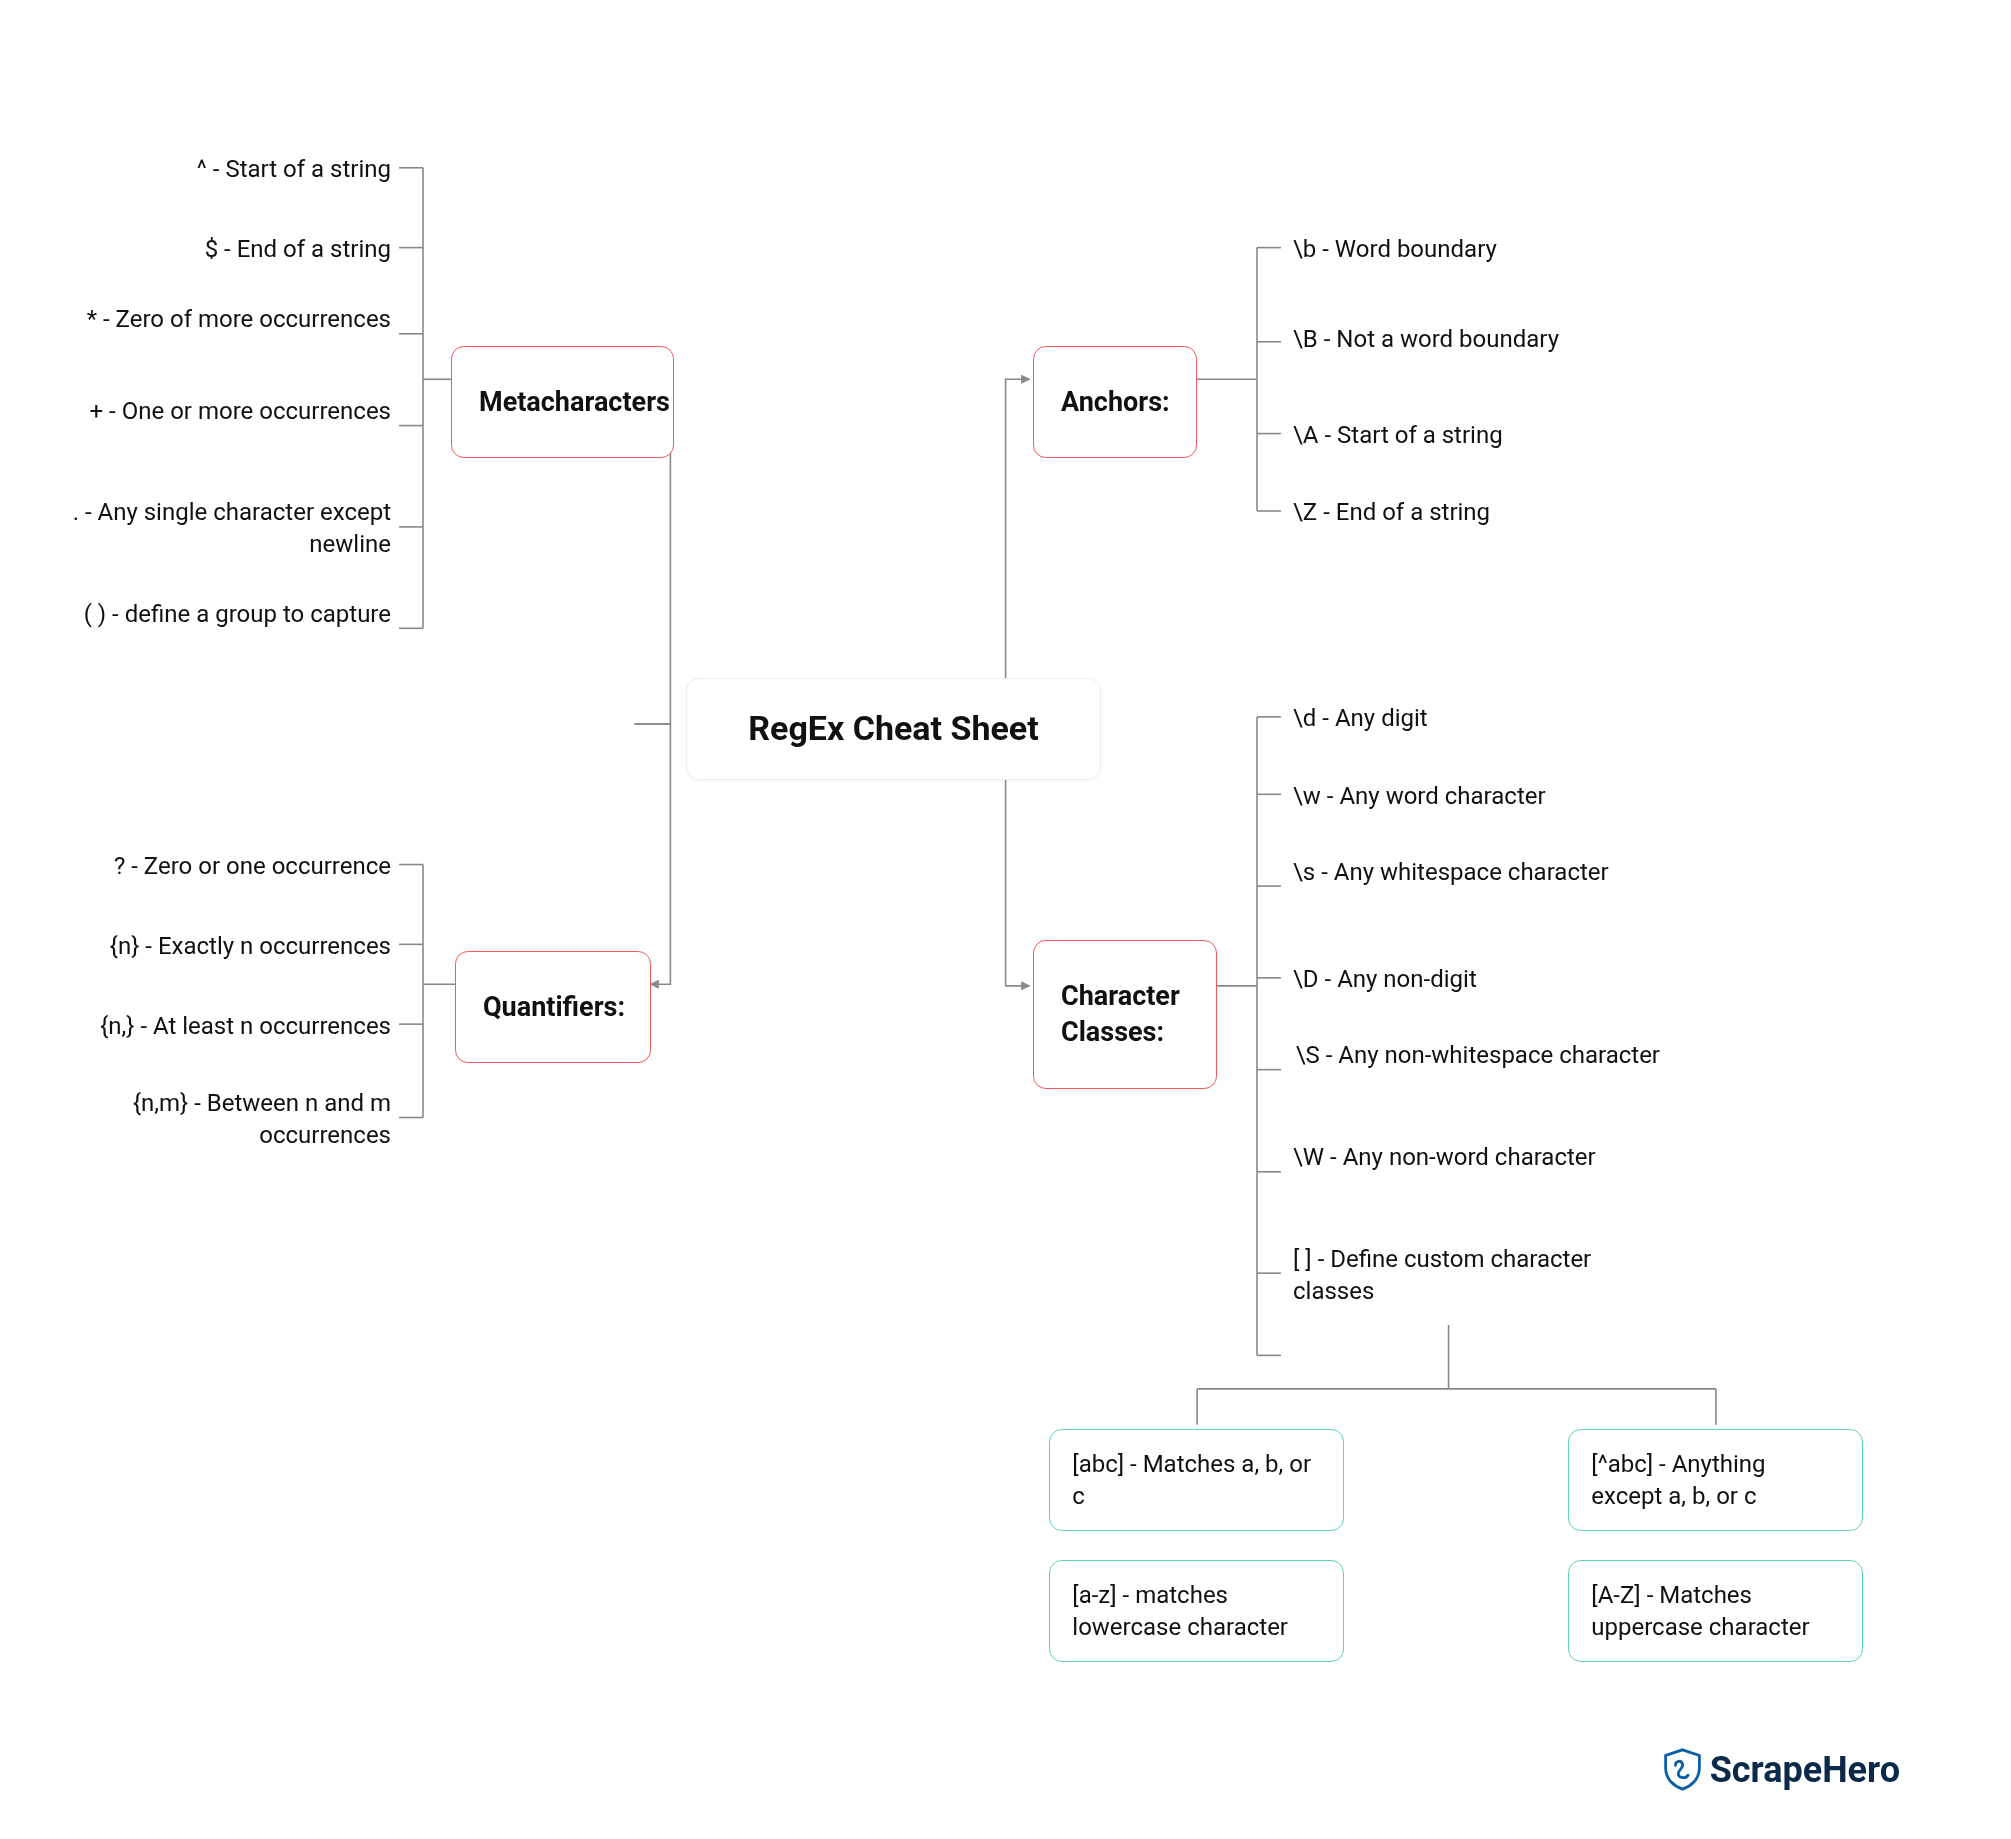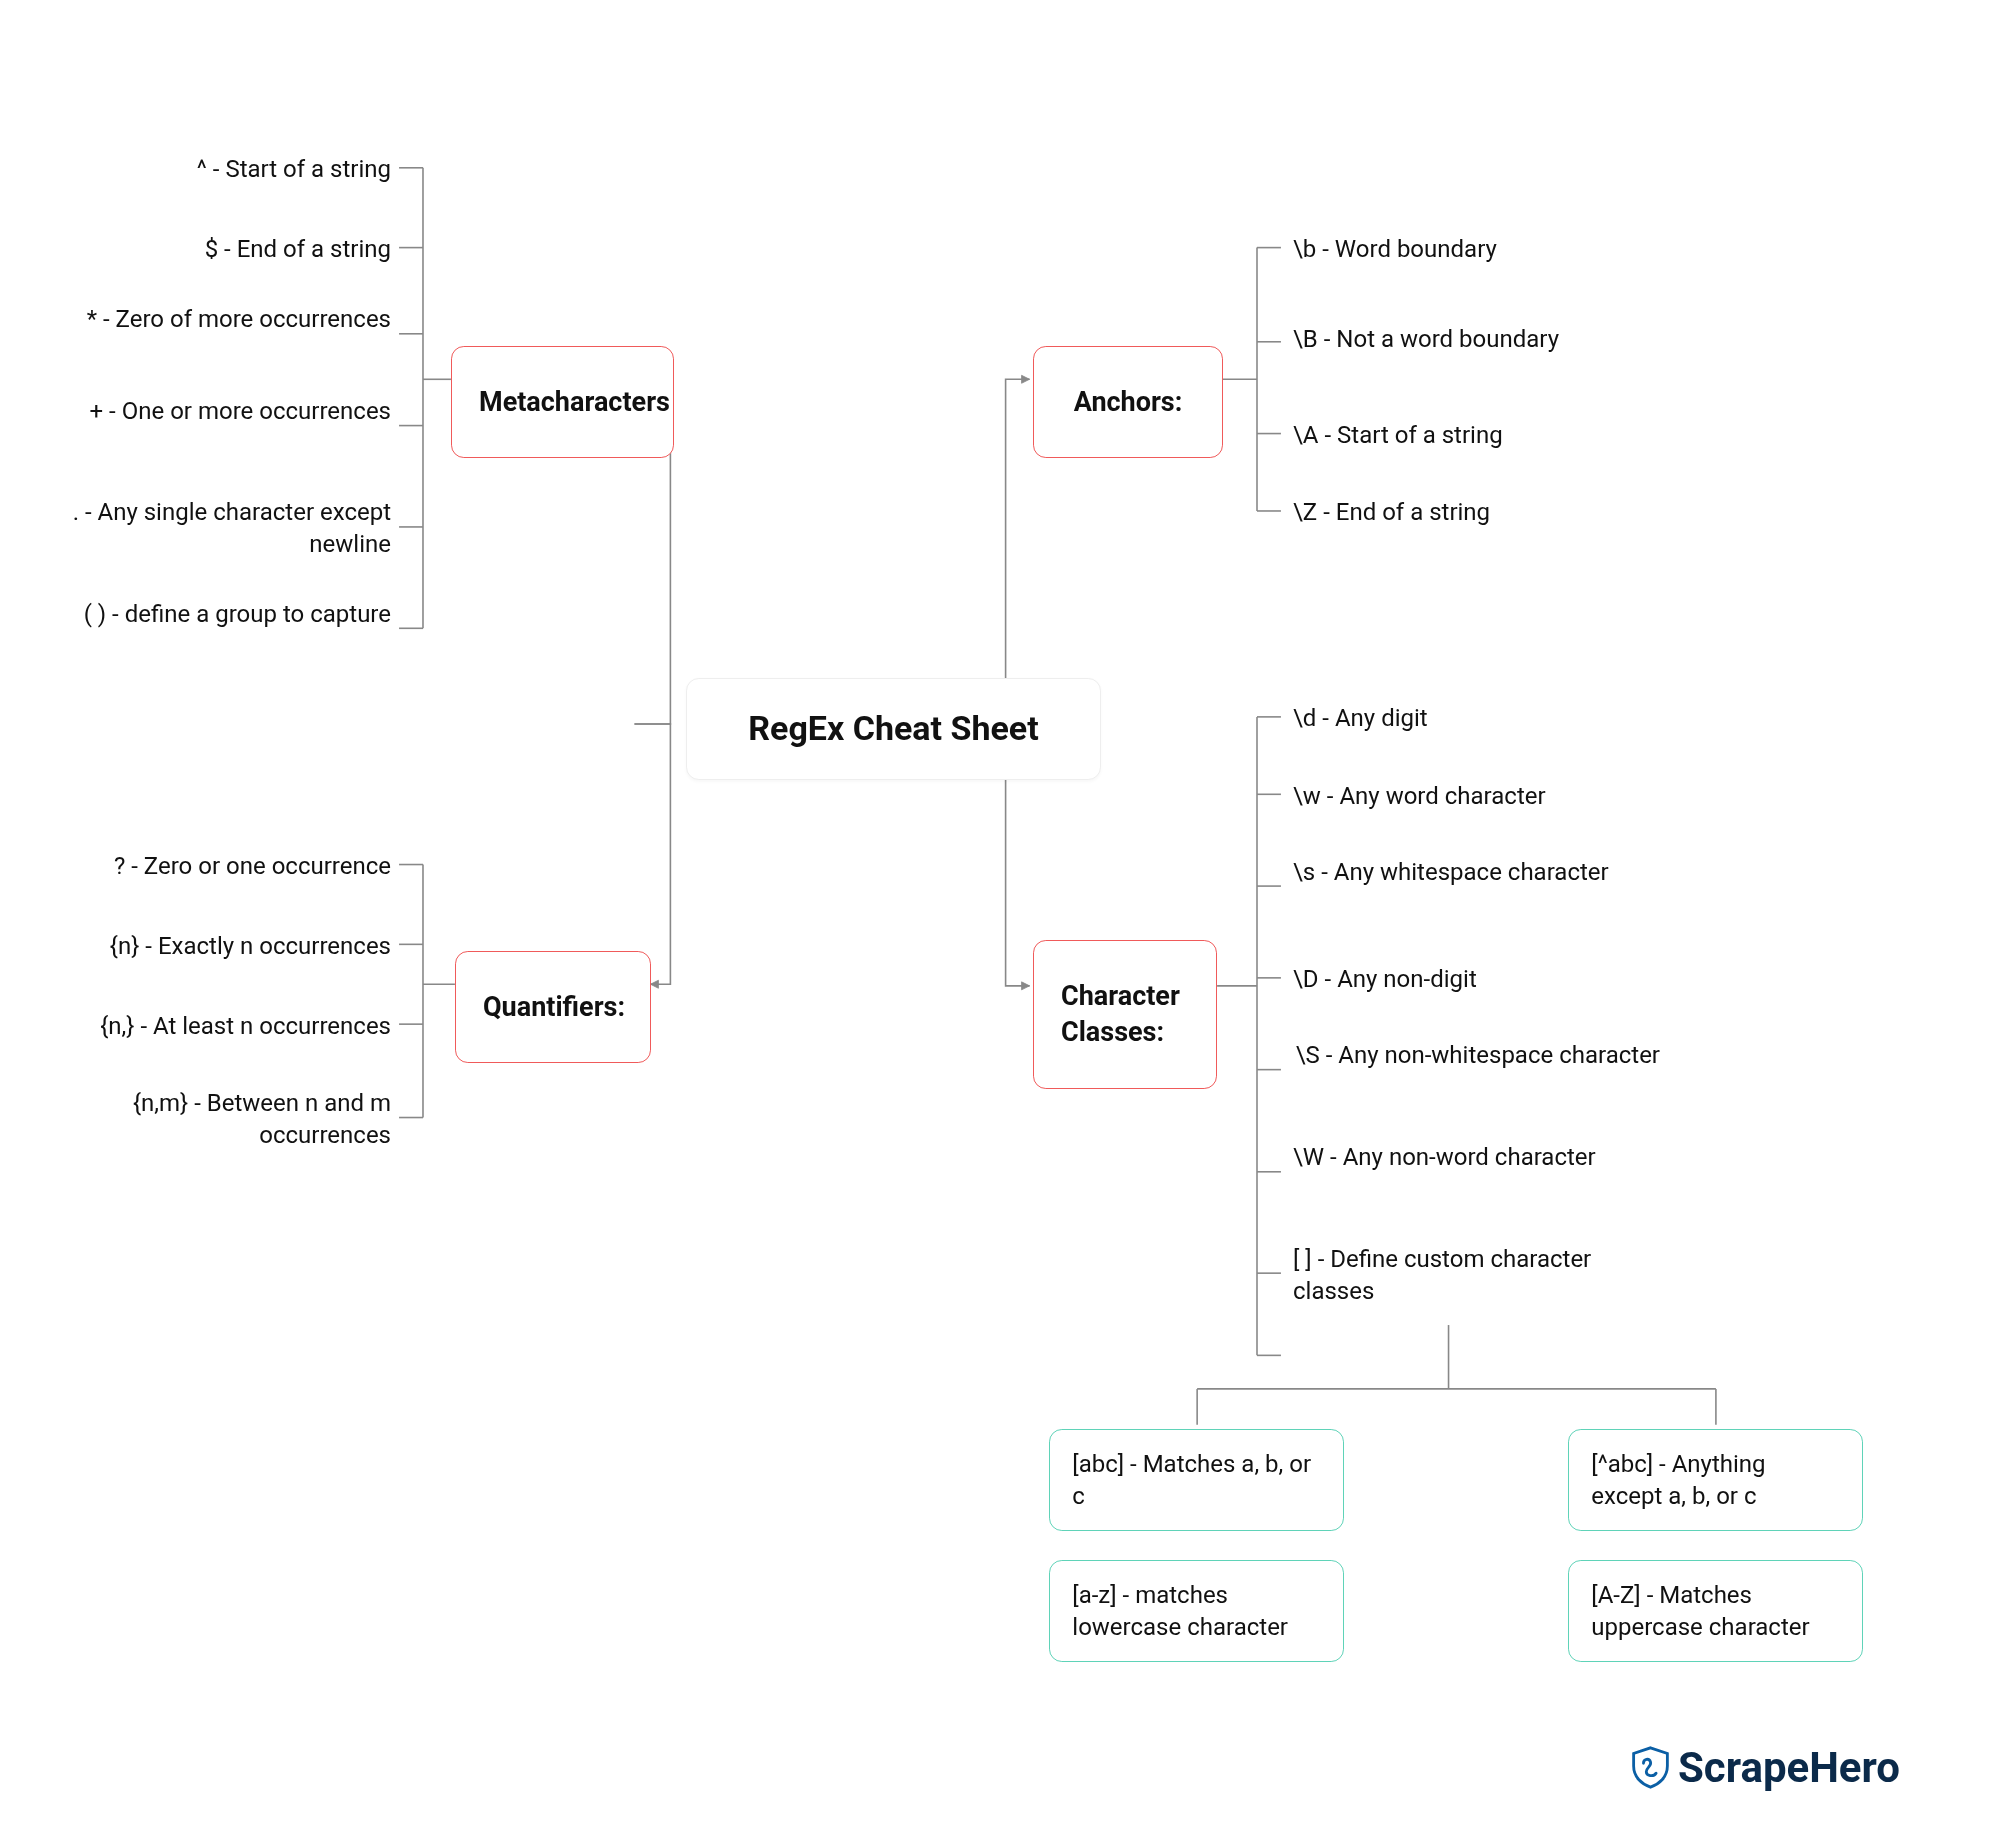--- a/index.html
+++ b/index.html
@@ -68,21 +68,21 @@
     stroke-width: 2;
   }
   svg.wires polygon { fill: #888; stroke: #888; }
   .logo {
     position: absolute;
     right: 112px;
     bottom: 48px;
     display: flex;
     align-items: center;
     gap: 5px;
-    font-size: 42px;
+    font-size: 36px;
     font-weight: 700;
     color: #0b2a4a;
   }
   .logo svg { width: 45px; height: 45px; }
 </style>
 </head>
 <body>
 
 <div class="canvas">
 
@@ -151,21 +151,21 @@
   <div class="plain-text right" style="left:48px; top:395px; width:343px;">+ - One or more occurrences</div>
   <div class="plain-text right" style="left:48px; top:496px; width:343px;">. - Any single character except newline</div>
   <div class="plain-text right" style="left:48px; top:598px; width:343px;">( ) - define a group to capture</div>
 
   <div class="node red-node" style="left:455px; top:951px; width:196px; text-align:center;">Quantifiers:</div>
   <div class="plain-text right" style="left:24px; top:850px; width:367px;">? - Zero or one occurrence</div>
   <div class="plain-text right" style="left:24px; top:930px; width:367px;">{n} - Exactly n occurrences</div>
   <div class="plain-text right" style="left:24px; top:1010px; width:367px;">{n,} - At least n occurrences</div>
   <div class="plain-text right" style="left:24px; top:1087px; width:367px;">{n,m} - Between n and m occurrences</div>
 
-  <div class="node red-node" style="left:1033px; top:346px; width:190px; text-align:center;">Anchors:</div>
+  <div class="node red-node" style="left:1033px; top:346px; width:164px; text-align:center;">Anchors:</div>
   <div class="plain-text left" style="left:1293px; top:233px; width:335px;">\b - Word boundary</div>
   <div class="plain-text left" style="left:1293px; top:323px; width:335px;">\B - Not a word boundary</div>
   <div class="plain-text left" style="left:1293px; top:419px; width:335px;">\A - Start of a string</div>
   <div class="plain-text left" style="left:1293px; top:496px; width:335px;">\Z - End of a string</div>
 
   <div class="node red-node" style="left:1033px; top:940px; width:184px;">Character Classes:</div>
   <div class="plain-text left" style="left:1293px; top:702px; width:367px;">\d - Any digit</div>
   <div class="plain-text left" style="left:1293px; top:780px; width:367px;">\w - Any word character</div>
   <div class="plain-text left" style="left:1293px; top:856px; width:367px;">\s - Any whitespace character</div>
   <div class="plain-text left" style="left:1293px; top:963px; width:367px;">\D - Any non-digit</div>

